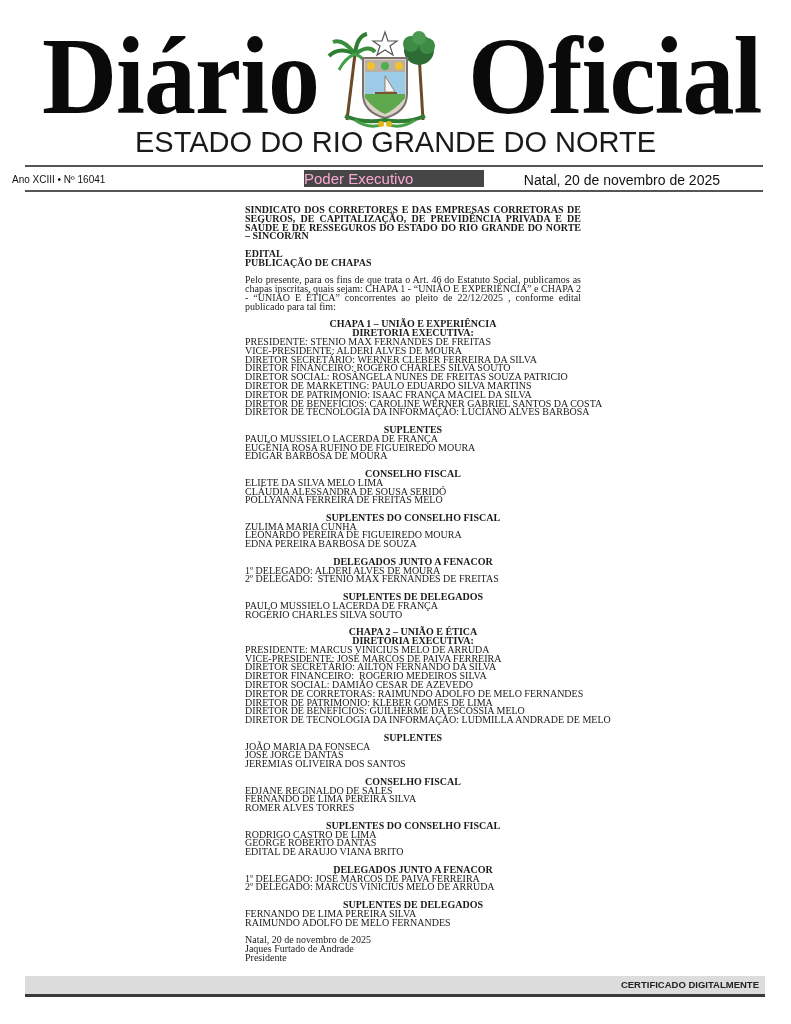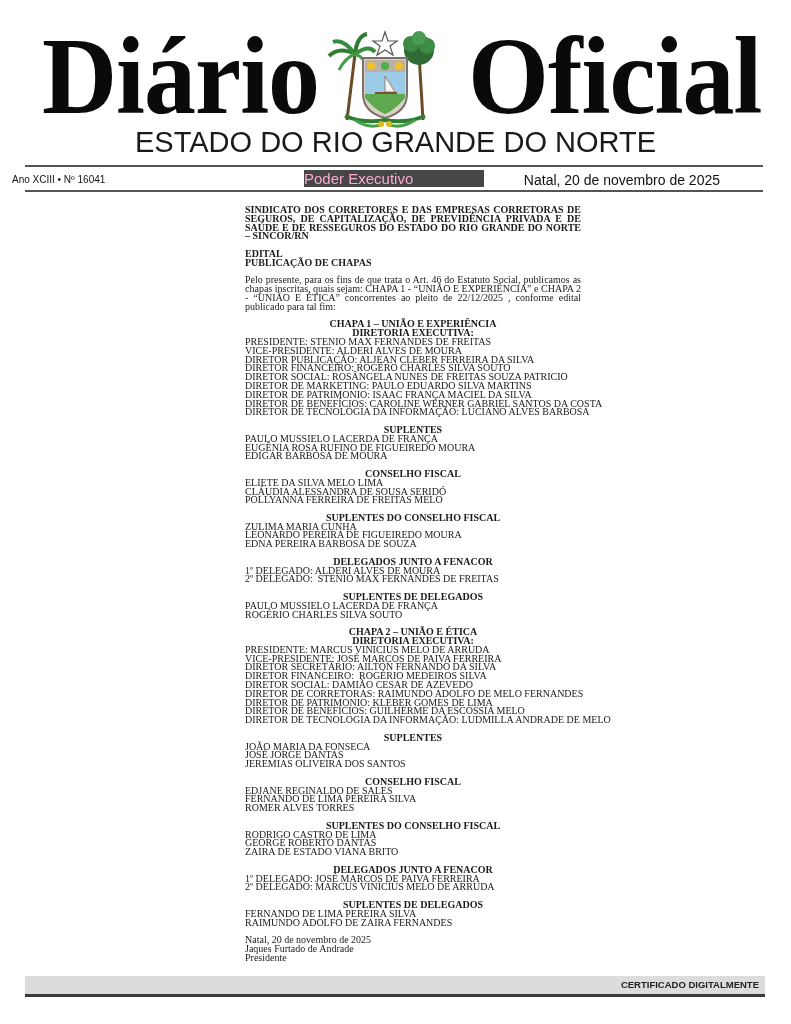--- a/index.html
+++ b/index.html
@@ -124,21 +124,21 @@
   <div class="center">PUBLICAÇÃO DE CHAPAS</div>
   <div class="gap"></div>
   <div class="para">Pelo presente, para os fins de que trata o Art. 46 do Estatuto Social, publicamos as chapas inscritas, quais sejam: CHAPA 1 - “UNIÃO E EXPERIÊNCIA” e CHAPA 2 - “UNIÃO E ÉTICA”   concorrentes ao pleito de 22/12/2025 , conforme edital publicado para tal fim:</div>
   <div class="gap"></div>
 
   <section>
     <div class="b line">CHAPA 1 – UNIÃO E EXPERIÊNCIA</div>
     <div class="b line">DIRETORIA EXECUTIVA:</div>
     <div class="line">PRESIDENTE: STENIO MAX FERNANDES DE FREITAS</div>
     <div class="line">VICE-PRESIDENTE: ALDERI ALVES DE MOURA</div>
-    <div class="line">DIRETOR PUBLICAÇÃO: ALJEAN CLEBER FERREIRA DA SILVA</div>
+    <div class="line">DIRETOR SECRETÁRIO: WERNER CLEBER FERREIRA DA SILVA</div>
     <div class="line">DIRETOR FINANCEIRO: ROGÉRO CHARLES SILVA SOUTO</div>
     <div class="line">DIRETOR SOCIAL: ROSÂNGELA NUNES DE FREITAS SOUZA PATRICIO</div>
     <div class="line">DIRETOR DE MARKETING: PAULO EDUARDO SILVA MARTINS</div>
     <div class="line">DIRETOR DE PATRIMONIO: ISAAC FRANÇA MACIEL DA SILVA</div>
     <div class="line">DIRETOR DE BENEFÍCIOS: CAROLINE WERNER GABRIEL SANTOS DA COSTA</div>
     <div class="line">DIRETOR DE TECNOLOGIA DA INFORMAÇÃO: LUCIANO ALVES BARBOSA</div>
     <div class="gap"></div>
 
     <div class="b line">SUPLENTES</div>
     <div class="line">PAULO MUSSIELO LACERDA DE FRANÇA</div>
@@ -191,31 +191,31 @@
 
     <div class="b line">CONSELHO FISCAL</div>
     <div class="line">EDJANE REGINALDO DE SALES</div>
     <div class="line">FERNANDO DE LIMA PEREIRA SILVA</div>
     <div class="line">ROMER ALVES TORRES</div>
     <div class="gap"></div>
 
     <div class="b line">SUPLENTES DO CONSELHO FISCAL</div>
     <div class="line">RODRIGO CASTRO DE LIMA</div>
     <div class="line">GEORGE ROBERTO DANTAS</div>
-    <div class="line">ZAIRA DE ESTADO VIANA BRITO</div>
+    <div class="line">EDITAL DE ARAUJO VIANA BRITO</div>
     <div class="gap"></div>
 
     <div class="b line">DELEGADOS JUNTO A FENACOR</div>
     <div class="line">1º DELEGADO: JOSÉ MARCOS DE PAIVA FERREIRA</div>
     <div class="line">2º DELEGADO: MARCUS VINICIUS MELO DE ARRUDA</div>
     <div class="gap"></div>
 
     <div class="b line">SUPLENTES DE DELEGADOS</div>
     <div class="line">FERNANDO DE LIMA PEREIRA SILVA</div>
-    <div class="line">RAIMUNDO ADOLFO DE ZAIRA FERNANDES</div>
+    <div class="line">RAIMUNDO ADOLFO DE MELO FERNANDES</div>
   </section>
   <div class="gap"></div>
 
   <div class="line">Natal, 20 de novembro de 2025</div>
   <div class="line">Jaques Furtado de Andrade</div>
   <div class="line">Presidente</div>
 </main>
 
 <footer>
   <div class="footer-bar">

